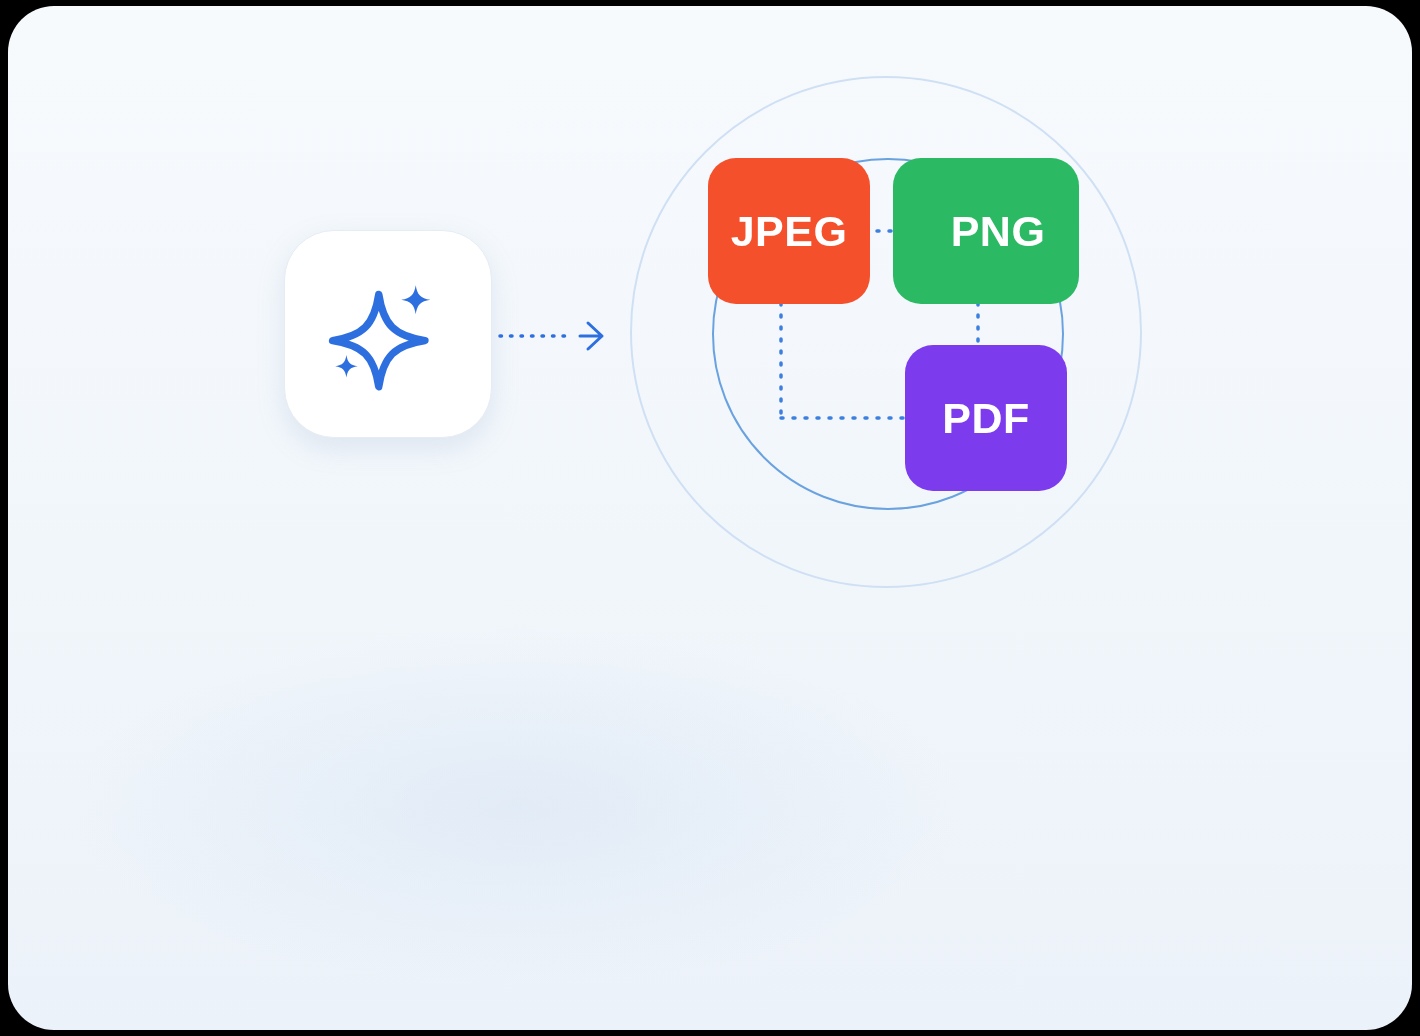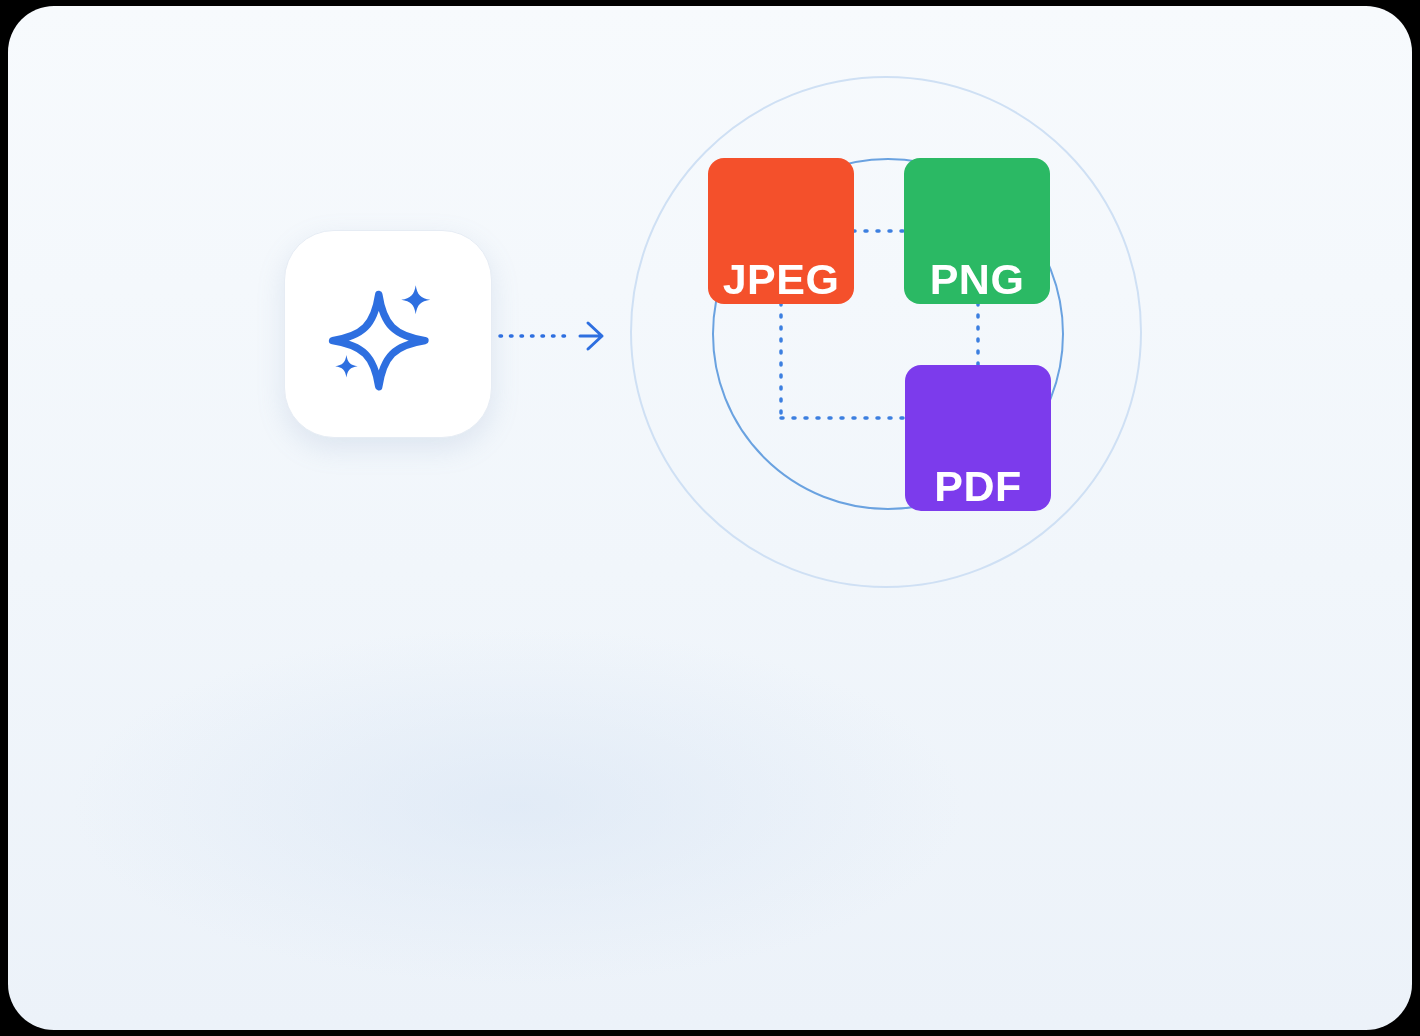--- a/index.html
+++ b/index.html
@@ -73,39 +73,39 @@
     border: 2px solid #6aa2e0;
     border-radius: 50%;
   }
   .connectors {
     position: absolute;
     inset: 0;
     z-index: 1;
   }
   .badge {
     position: absolute;
-    width: 146px;
+    width: 162px;
     height: 146px;
-    border-radius: 16px;
+    border-radius: 28px;
     display: flex;
-    align-items: flex-end;
+    align-items: center;
     justify-content: center;
     z-index: 2;
   }
   .badge-label {
     color: #ffffff;
     font-size: 43px;
     font-weight: bold;
     letter-spacing: 0.5px;
     user-select: none;
   }
   .badge-jpeg { left: 78px;  top: 82px; }
-  .badge-png  { left: 274px; top: 82px; }
+  .badge-png  { left: 263px; top: 82px; padding-left: 24px; }
   .badge-svg  { left: 78px;  top: 269px; }
-  .badge-pdf  { left: 275px; top: 269px; margin-top: 20px; }
+  .badge-pdf  { left: 275px; top: 269px; }
 </style>
 </head>
 <body>
 
 <div class="card">
 
   <div class="icon-tile">
     <svg width="132" height="132" viewBox="0 0 100 100">
       <defs>
         <path id="star4" d="M50 0 C55 33 67 45 100 50 C67 55 55 67 50 100 C45 67 33 55 0 50 C33 45 45 33 50 0 Z"></path>

